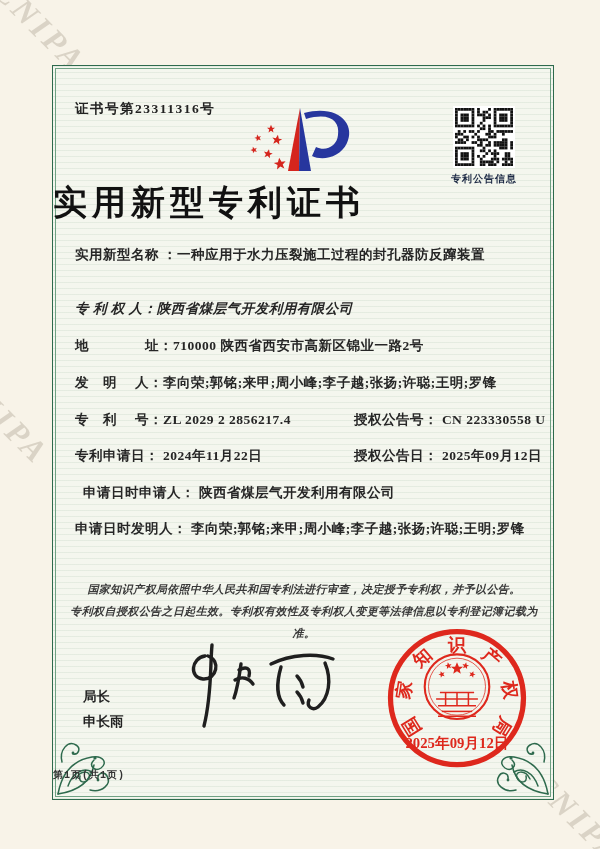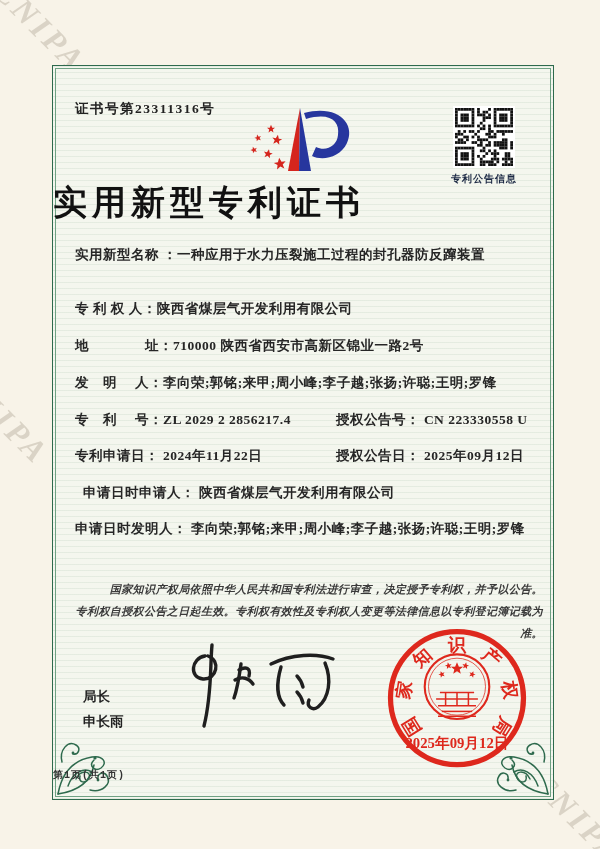--- a/index.html
+++ b/index.html
@@ -33,23 +33,23 @@
   .logo{position:absolute;left:185px;top:38px;width:132px;height:72px;}
   .qr-wrap{position:absolute;left:398px;top:40px;width:66px;text-align:center;}
   .qr-box{width:62px;height:62px;background:#fff;padding:2px;box-sizing:border-box;margin:0 auto;}
   .qr-label{margin-top:4px;font-size:10px;font-weight:bold;letter-spacing:1px;color:#1d2a45;white-space:nowrap;}
   .title{
     position:absolute;left:0;top:114px;width:100%;text-align:left;
     font-size:34px;font-weight:bold;letter-spacing:5px;color:#111;
   }
   .row{position:absolute;left:22px;right:10px;font-size:13.5px;font-weight:600;
        letter-spacing:0.5px;white-space:pre;color:#262626;}
-  .row .col2{position:absolute;left:261px;top:0;white-space:pre;}
+  .row .col2{position:absolute;left:279px;top:0;white-space:pre;}
   .legal{
-    position:absolute;left:12px;top:512px;width:478px;text-align:right;
+    position:absolute;left:12px;top:512px;width:478px;text-align:center;
     font-size:11px;line-height:22px;font-style:italic;font-weight:600;
     letter-spacing:0.4px;color:#3a3a3a;
   }
   .director{position:absolute;left:30px;top:606px;font-size:13.5px;font-weight:bold;
             font-family:"Liberation Sans","DejaVu Sans",sans-serif;color:#222;line-height:25px;margin-top:12px;}
   .signature{position:absolute;left:118px;top:574px;width:190px;height:92px;}
   .seal{position:absolute;left:328px;top:558px;width:152px;height:152px;opacity:0.94;}
   .footer{position:absolute;left:0;top:702px;width:100%;text-align:left;
           font-size:10px;font-weight:600;letter-spacing:1px;color:#333;font-family:Liberation Mono, monospace;}
   .corner-flourish{position:absolute;width:72px;height:72px;}
@@ -353,21 +353,21 @@
           <rect x="60" y="60" width="3" height="3"></rect>
         </svg>
     </div>
     <div class="qr-label">专利公告信息</div>
   </div>
 
   <div class="title">实用新型专利证书</div>
 
   <div class="row" style="top:180px;"><span>实用新型名称 ：</span><span>一种应用于水力压裂施工过程的封孔器防反蹿装置</span></div>
 
-  <div class="row" style="top:234px;"><span>专 利 权 人：</span><span>陕西省煤层气开发利用有限公司</span></div>
+  <div class="row" style="top:234px;font-style:italic;"><span>专 利 权 人：</span><span>陕西省煤层气开发利用有限公司</span></div>
 
   <div class="row" style="top:271px;"><span>地　　　　址：</span><span>710000 陕西省西安市高新区锦业一路2号</span></div>
 
   <div class="row" style="top:308px;"><span>发　明　 人：</span><span>李向荣;郭铭;来甲;周小峰;李子越;张扬;许聪;王明;罗锋</span></div>
 
   <div class="row" style="top:345px;"><span>专　利　 号：</span><span>ZL 2029 2 2856217.4</span><span class="col2"><span>授权公告号： </span><span>CN 223330558 U</span></span></div>
 
   <div class="row" style="top:381px;"><span>专利申请日： </span><span>2024年11月22日</span><span class="col2"><span>授权公告日： </span><span>2025年09月12日</span></span></div>
 
   <div class="row" style="top:418px;margin-left:8px;"><span>申请日时申请人： </span><span>陕西省煤层气开发利用有限公司</span></div>

